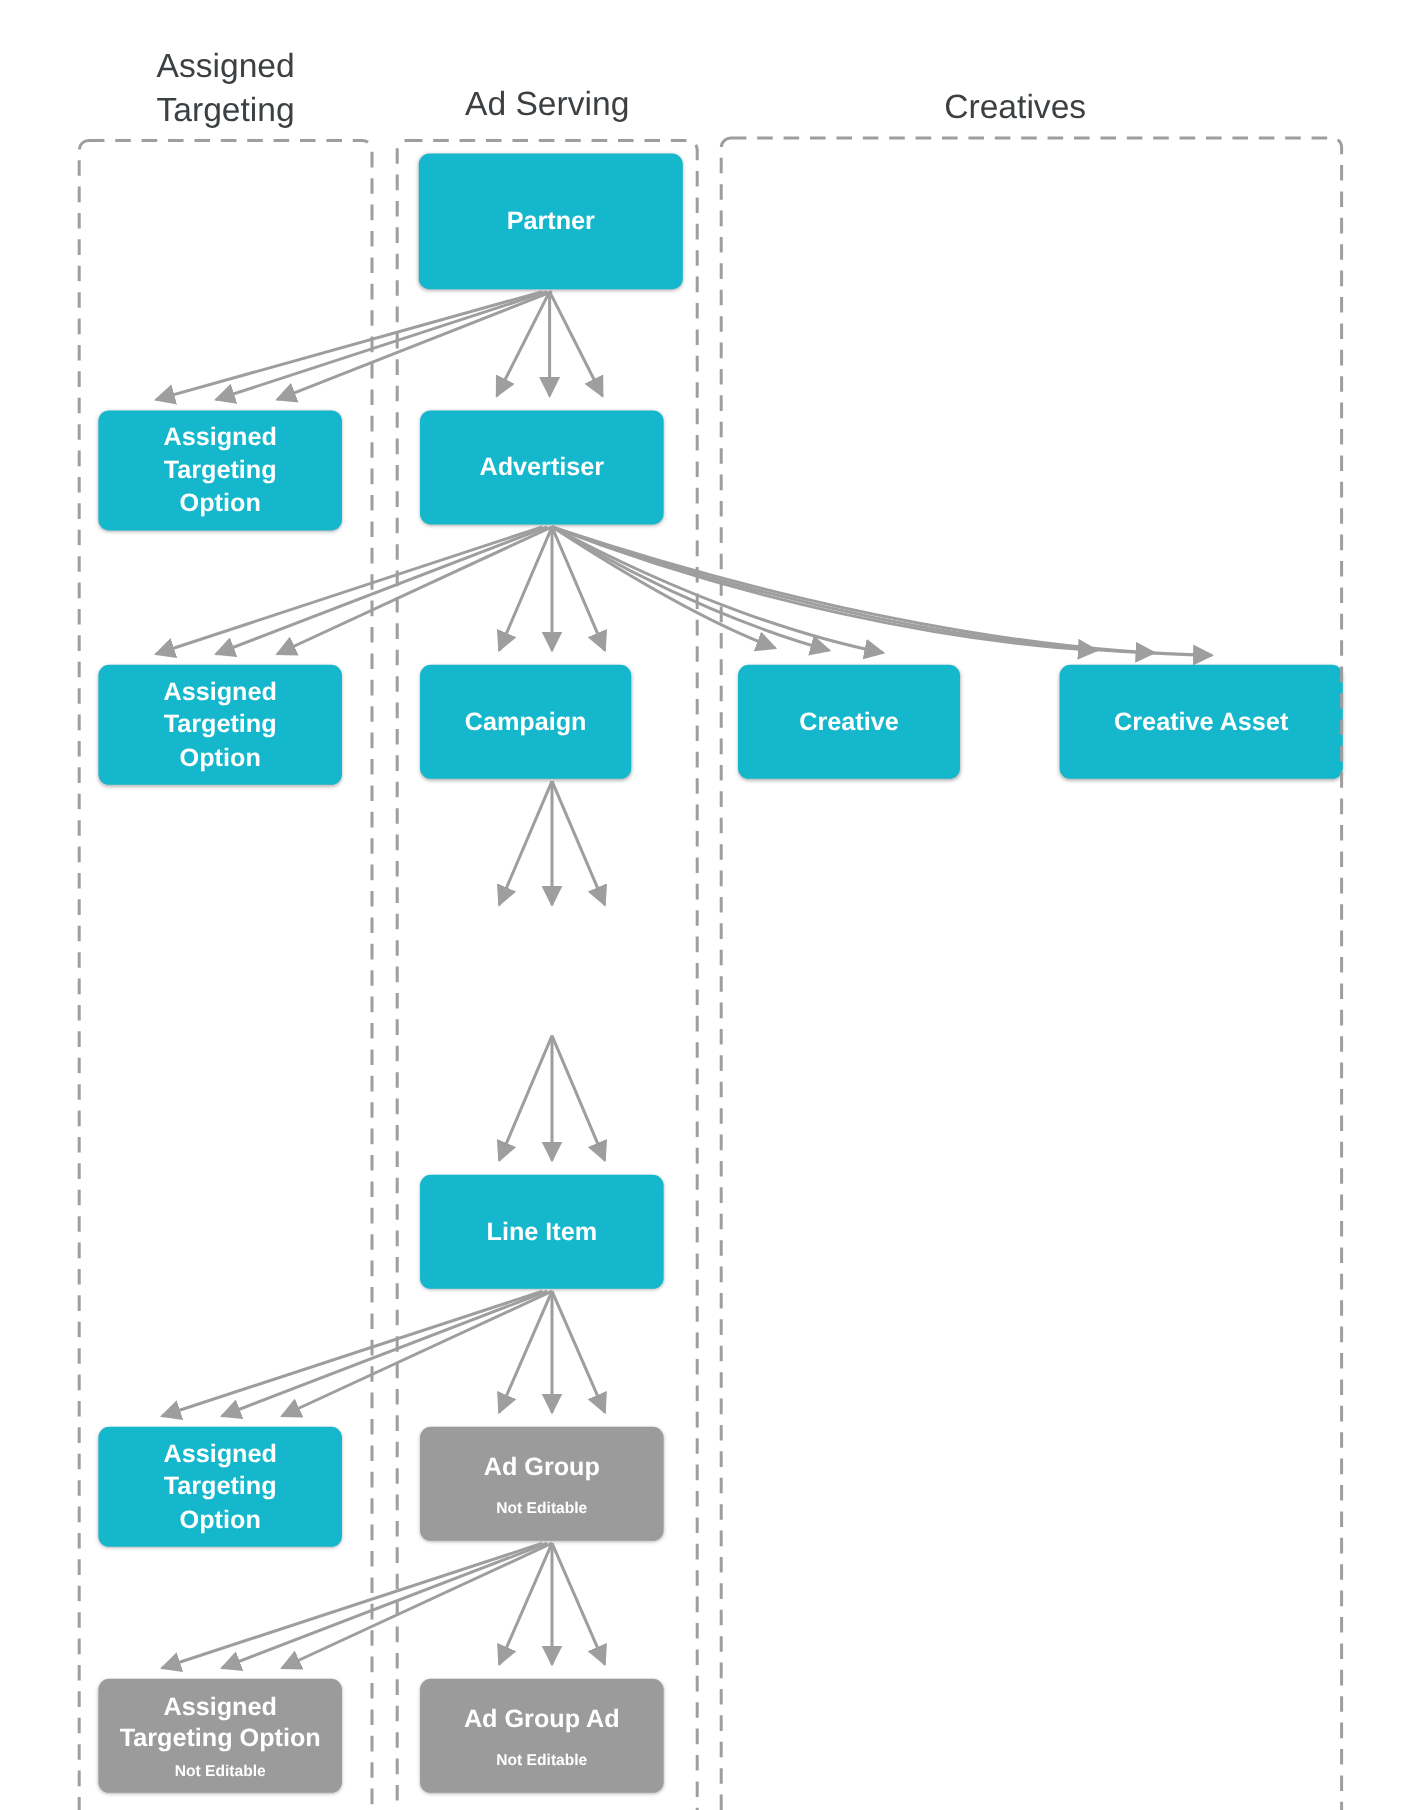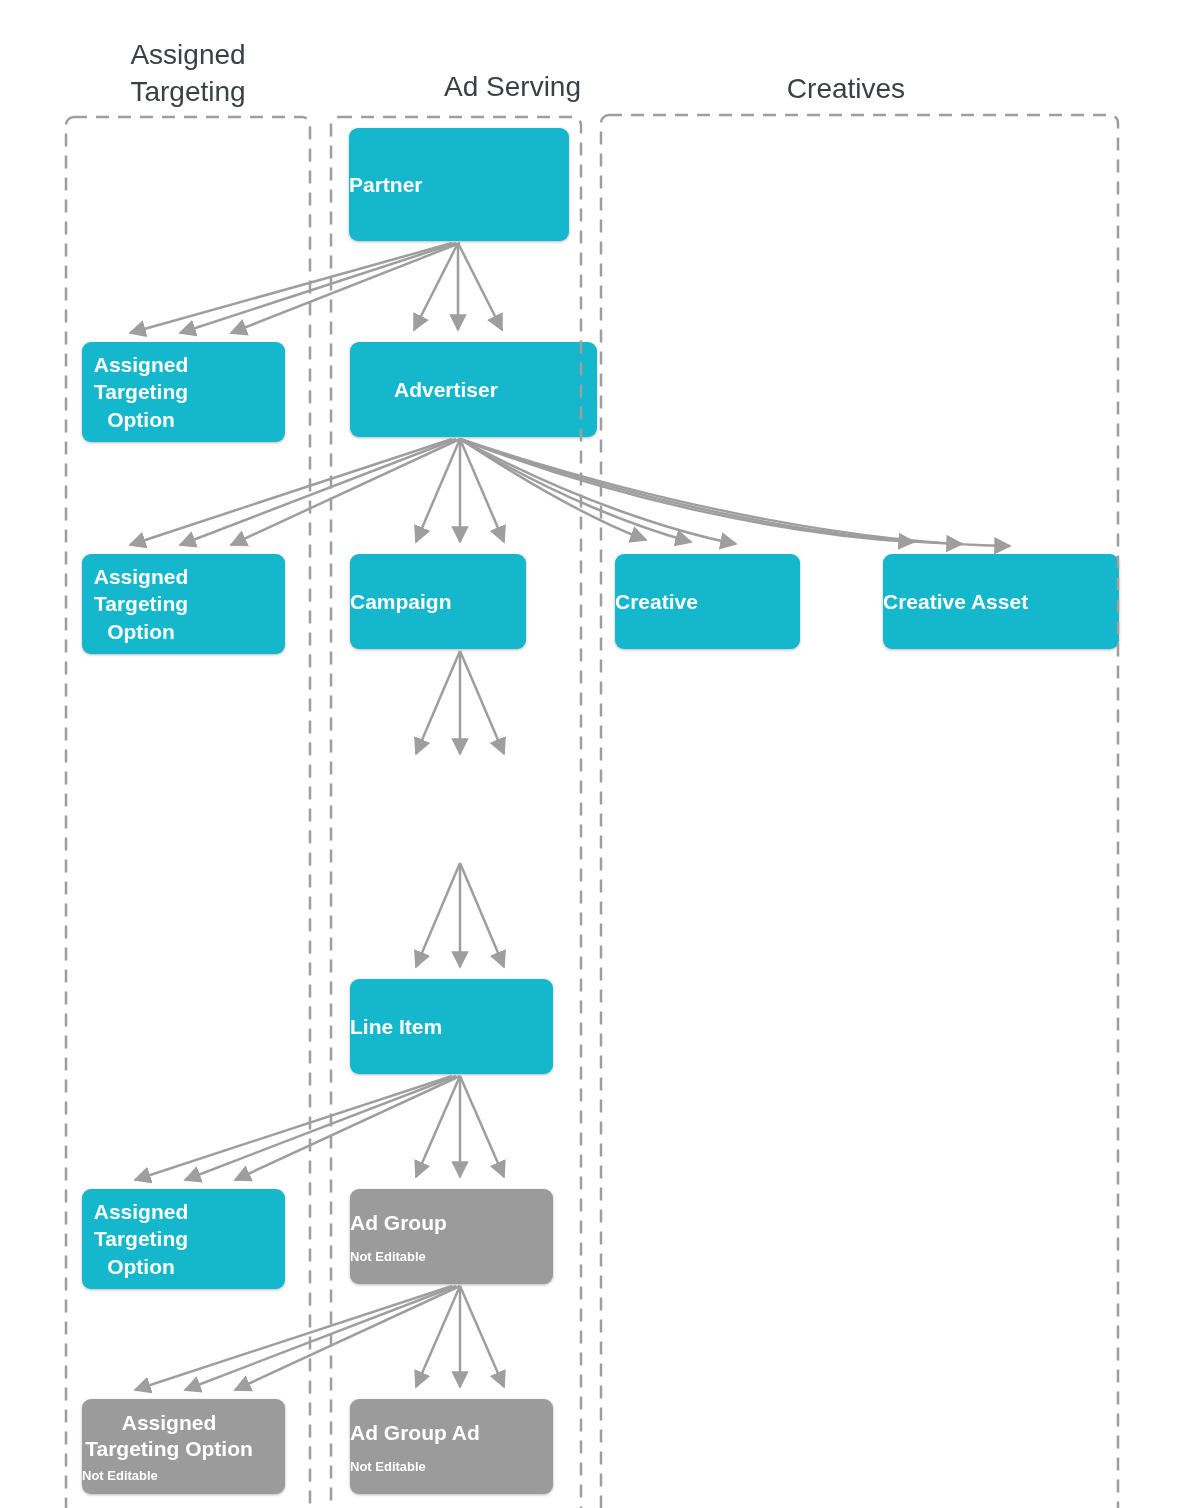--- a/index.html
+++ b/index.html
@@ -16,21 +16,21 @@
     display:flex;justify-content:center;
     text-align:center;
     font-size:28px;line-height:1.32;
     color:#3c4043;
     white-space:normal;
   }
   .col-title .title-text{display:inline-block;}
   .col-title.narrow .title-text{max-width:150px;}
   .node{
     position:absolute;
-    display:flex;flex-direction:column;align-items:flex-start;justify-content:center;
+    display:flex;flex-direction:column;align-items:center;justify-content:center;
     border-radius:9px;
     background:var(--c1);
     box-shadow:0 1px 3px rgba(0,0,0,.28);
   }
   .node.stacked::before,
   .node.stacked::after{
     content:"";
     position:absolute;inset:0;
     border-radius:9px;
   }
@@ -72,36 +72,36 @@
   }
 </style>
 </head>
 <body>
 
 <div class="canvas">
 
   <div class="col-title narrow" style="left:66px;top:8px;width:244px;">
     <span class="title-text">Assigned Targeting</span>
   </div>
-  <div class="col-title" style="left:331px;top:40px;width:250px;justify-content:flex-end;">
+  <div class="col-title" style="left:331px;top:40px;width:250px;">
     <span class="title-text">Ad Serving</span>
   </div>
   <div class="col-title" style="left:601px;top:42px;width:490px;">
     <span class="title-text">Creatives</span>
   </div>
 
   <div class="node teal" style="left:349px;top:99px;width:220px;height:113px;">
     <span class="label">Partner</span>
   </div>
 
   <div class="node teal stacked wrap3" style="left:82px;top:313px;width:203px;height:100px;">
     <span class="label">Assigned Targeting Option</span>
   </div>
 
-  <div class="node teal stacked" style="left:350px;top:313px;width:203px;height:95px;padding-left:44px;">
+  <div class="node teal stacked" style="left:350px;top:313px;width:203px;height:95px;">
     <span class="label">Advertiser</span>
   </div>
 
   <div class="node teal stacked wrap3" style="left:82px;top:525px;width:203px;height:100px;">
     <span class="label">Assigned Targeting Option</span>
   </div>
 
   <div class="node teal stacked" style="left:350px;top:525px;width:176px;height:95px;">
     <span class="label">Campaign</span>
   </div>

